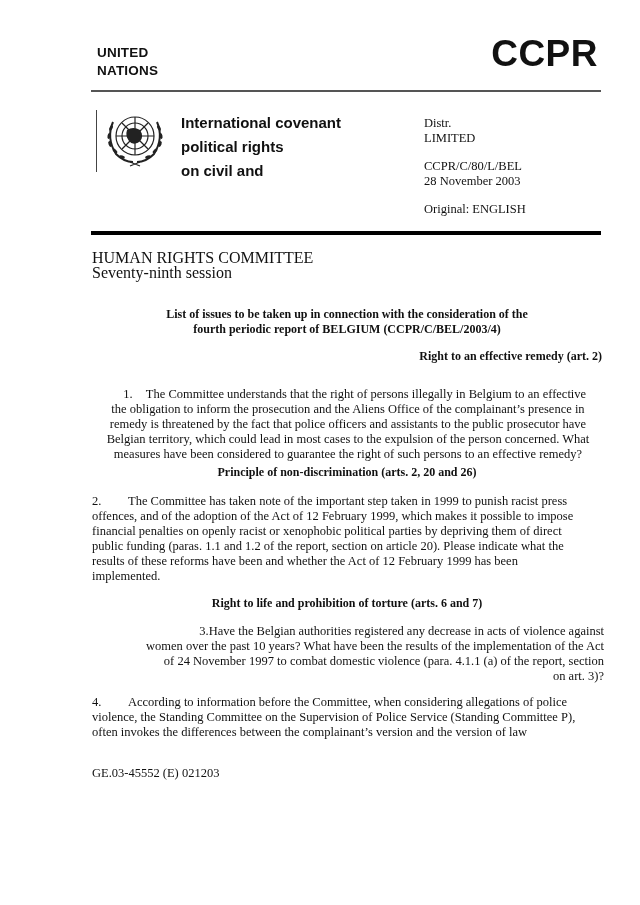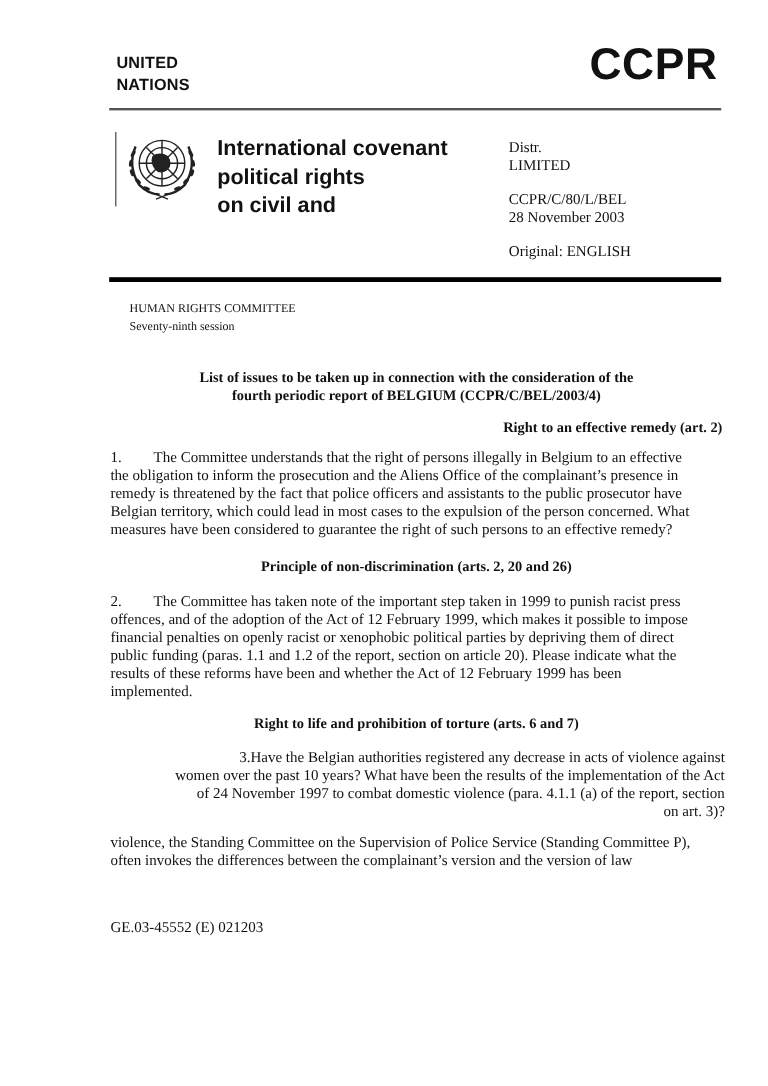--- a/index.html
+++ b/index.html
@@ -9,25 +9,25 @@
   .serif { font-family: "Liberation Serif", "DejaVu Serif", serif; }
 
   .un-label { left: 97px; top: 44px; font-size: 13.5px; font-weight: bold; line-height: 18px; letter-spacing: 0.2px; }
   .ccpr { right: 42px; top: 34px; font-size: 37px; font-weight: bold; letter-spacing: 0.5px; line-height: 40px; }
   .rule-thin { left: 91px; top: 90px; width: 510px; height: 2px; background: #555; }
   .rule-thick { left: 91px; top: 231px; width: 510px; height: 4px; background: #000; }
 
   .logo-bar { left: 96px; top: 110px; width: 1px; height: 62px; background: #444; }
   .logo { left: 100px; top: 108px; width: 70px; height: 62px; }
 
-  .covenant { left: 181px; top: 111px; font-size: 18px; font-weight: bold; line-height: 24px; }
+  .covenant { left: 181px; top: 111px; font-size: 15px; font-weight: bold; line-height: 24px; }
   .distr { left: 424px; top: 116px; font-size: 12.5px; line-height: 15px; }
   .distr .gap { height: 13px; }
 
-  .committee { left: 92px; top: 250px; font-size: 10px; line-height: 15px; margin-left: 16px; }
+  .committee { left: 92px; top: 250px; font-size: 16px; line-height: 15px; }
   .center { left: 92px; width: 510px; text-align: center; font-size: 12px; font-weight: bold; line-height: 15px; }
   .para { left: 92px; width: 512px; font-size: 12.5px; line-height: 15px; text-align: left; }
   .num { display: inline-block; width: 36px; }
   .footer { left: 92px; top: 766px; font-size: 12.5px; }
 </style>
 </head>
 <body>
 
 <div class="abs sans un-label">
   <div>UNITED</div>
@@ -89,21 +89,21 @@
   <div>HUMAN RIGHTS COMMITTEE</div>
   <div>Seventy-ninth session</div>
 </div>
 
 <div class="abs serif center" style="top:307px;">
   <div>List of issues to be taken up in connection with the consideration of the</div>
   <div>fourth periodic report of BELGIUM (CCPR/C/BEL/2003/4)</div>
 </div>
 
 <div class="abs serif center" style="top:349px;text-align:right;">Right to an effective remedy (art. 2)</div>
-<div class="abs serif para" style="top:374px;">
+<div class="abs serif para" style="top:387px;text-align:center;">
   <div><span class="num">1.</span><span>The Committee understands that the right of persons illegally in Belgium to an effective</span></div>
   <div>the obligation to inform the prosecution and the Aliens Office of the complainant’s presence in</div>
   <div>remedy is threatened by the fact that police officers and assistants to the public prosecutor have</div>
   <div>Belgian territory, which could lead in most cases to the expulsion of the person concerned.  What</div>
   <div>measures have been considered to guarantee the right of such persons to an effective remedy?</div>
 </div>
 
 <div class="abs serif center" style="top:465px;">Principle of non-discrimination (arts. 2, 20 and 26)</div>
 <div class="abs serif para" style="top:494px;">
   <div><span class="num">2.</span><span>The Committee has taken note of the important step taken in 1999 to punish racist press</span></div>
@@ -115,17 +115,18 @@
 </div>
 
 <div class="abs serif center" style="top:596px;">Right to life and prohibition of torture (arts. 6 and 7)</div>
 <div class="abs serif para" style="top:624px;text-align:right;">
   <div><span class="num">3.</span><span>Have the Belgian authorities registered any decrease in acts of violence against</span></div>
   <div>women over the past 10 years?  What have been the results of the implementation of the Act</div>
   <div>of 24 November 1997 to combat domestic violence (para. 4.1.1 (a) of the report, section</div>
   <div>on art. 3)?</div>
 </div>
 <div class="abs serif para" style="top:695px;">
+  <div><span class="num">4.</span><span>According to information before the Committee, when considering allegations of police</span></div>
   <div>violence, the Standing Committee on the Supervision of Police Service (Standing Committee P),</div>
   <div>often invokes the differences between the complainant’s version and the version of law</div>
 </div>
 
 <div class="abs serif footer">GE.03-45552  (E)    021203</div>
 
 </body></html>

